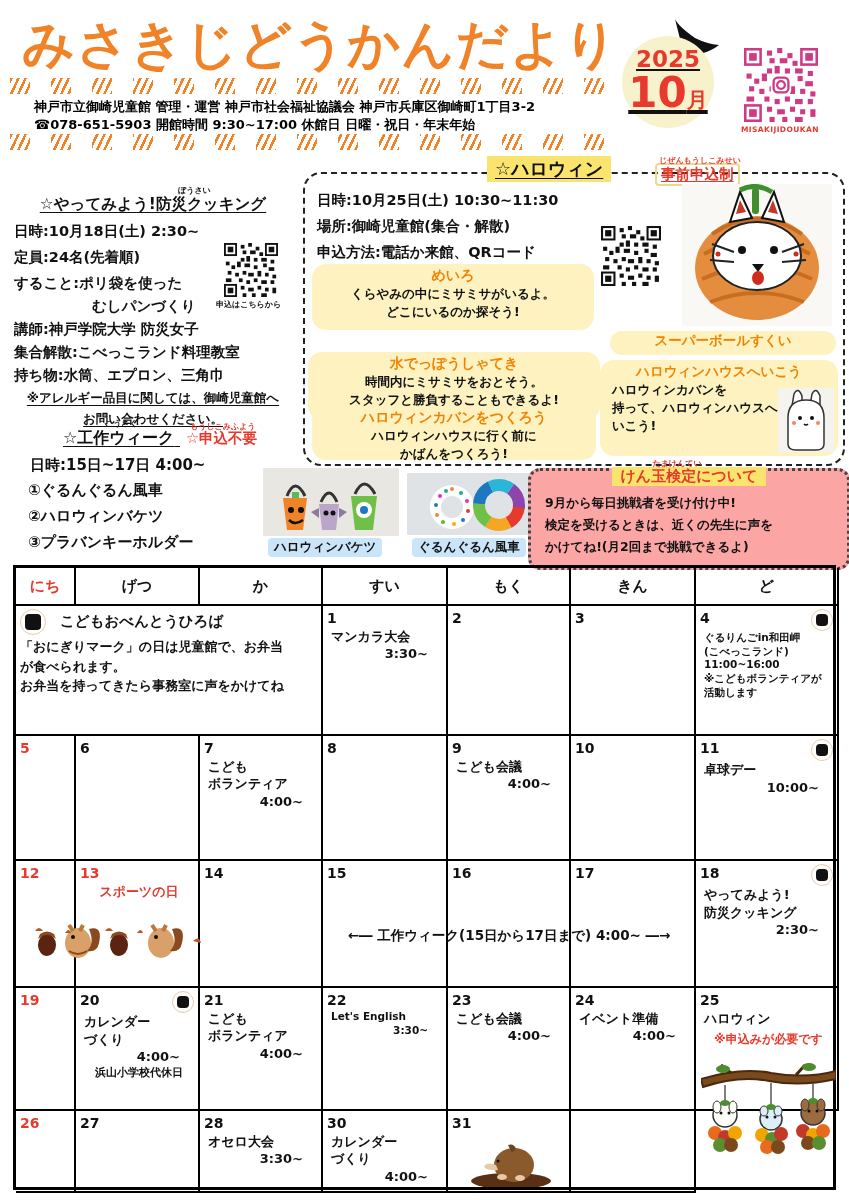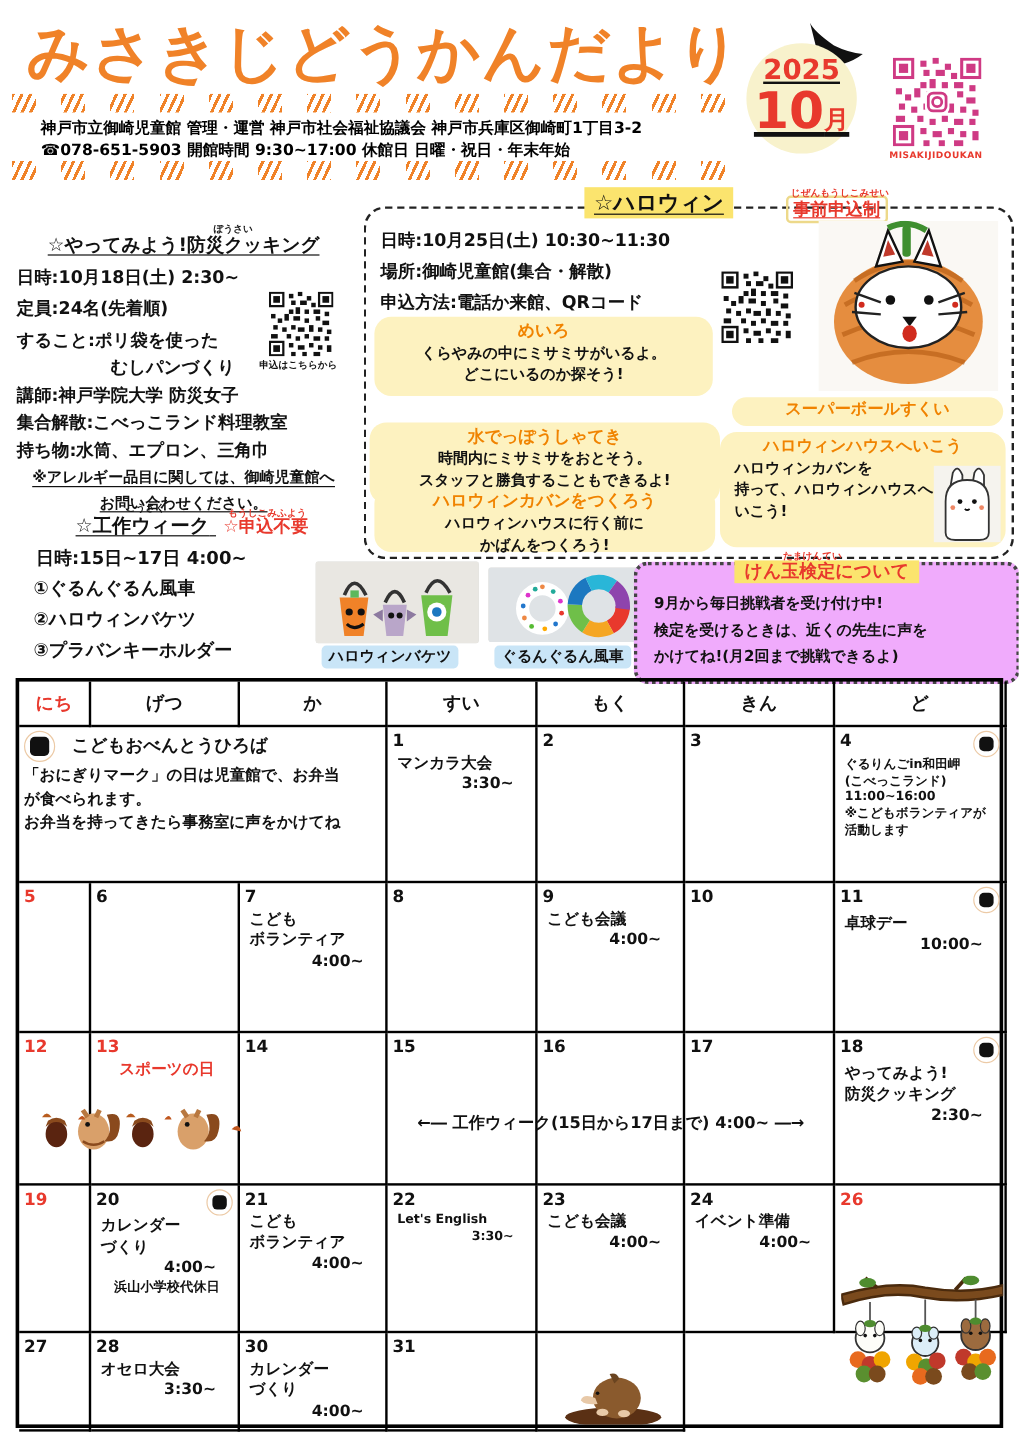--- a/index.html
+++ b/index.html
@@ -43,21 +43,21 @@
   .hw-title{left:487px;top:156px;background:#fbe46e;font-size:18px;padding:1px 8px;text-decoration:underline;text-underline-offset:3px;}
   .hw-badge{left:655px;top:163px;color:#e8392d;font-size:14.5px;border:2px solid #edd98a;border-radius:4px;padding:0 4px;text-decoration:underline;text-underline-offset:2px;}
   .hw-badge .furi{left:2px;top:-10px;color:#e8392d;white-space:nowrap;}
   .hw-line{font-size:14.5px;white-space:nowrap;}
   .ybox{background:#fdf2c0;border-radius:14px;text-align:center;}
   .ybox .bt{color:#f08300;font-size:14px;margin-top:3px;}
   .ybox .bl{font-size:12.5px;line-height:1.45;}
   .ybox .bl-left{text-align:left;padding-left:12px;}
 
   
-  .kendama{left:528px;top:468px;width:316px;height:96px;border:3px dotted #444;border-radius:12px;background:#f0abfc;}
+  .kendama{left:528px;top:468px;width:316px;height:96px;border:3px dotted #444;border-radius:12px;background:#fca5a5;}
   .ken-title{left:0;right:0;top:-4px;margin:auto;width:fit-content;background:#fbe46e;color:#e8392d;font-size:15px;padding:0 8px;}
   .ken-title .furi{left:40px;top:-9px;color:#e8392d;}
   .ken-line{left:14px;font-size:12.5px;white-space:nowrap;}
 
   
   #calendar{left:13px;top:565px;width:823px;height:625px;}
   #calendar-grid{display:grid;grid-template-columns:60px 124px 123px 125px 123px 125px 143px;
     grid-template-rows:38px 130px 125px 127px 123px 82px;border:3px solid #000;width:823px;height:625px;box-sizing:border-box;}
   .cal-h{border-right:2px solid #000;border-bottom:2px solid #000;display:flex;align-items:center;justify-content:center;font-size:15px;}
   .cal-h.red{color:#e8392d;}
@@ -490,20 +490,27 @@
         </div>
         <div class="cal-c">
           <div class="c-top">
             <span class="dnum">24</span>
           </div>
           <div class="ev">イベント準備</div>
           <div class="ev tr">4:00~</div>
         </div>
         <div class="cal-c">
           <div class="c-top">
+            <span class="dnum">25</span>
+          </div>
+          <div class="ev">ハロウィン</div>
+          <div class="ev rednote">※申込みが必要です</div>
+        </div>
+        <div class="cal-c">
+          <div class="c-top">
             <span class="dnum red">26</span>
           </div>
         </div>
         <div class="cal-c">
           <div class="c-top">
             <span class="dnum">27</span>
           </div>
         </div>
         <div class="cal-c">
           <div class="c-top">

